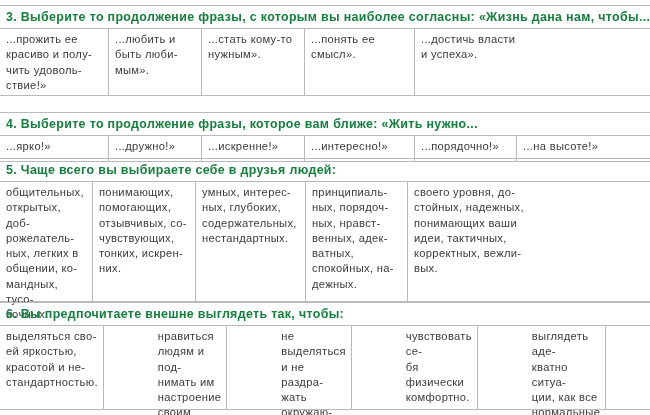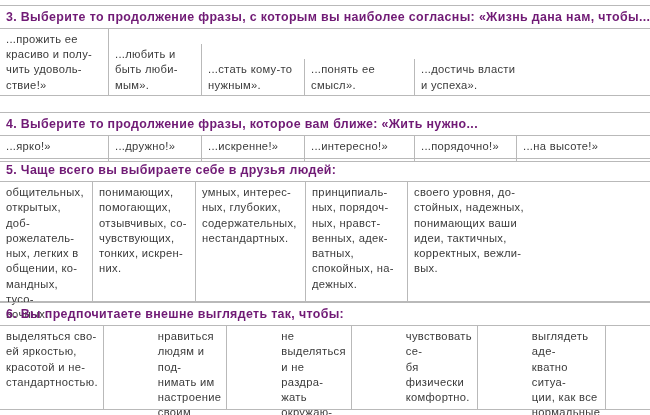--- a/index.html
+++ b/index.html
@@ -6,40 +6,40 @@
     html, body {
       width: 650px; height: 415px; background: #ffffff; overflow: hidden;
       font-family: "Liberation Sans", "DejaVu Sans", sans-serif;
       color: #2a2a2a;
     }
     .page { position: absolute; left: 0; top: 0; width: 650px; height: 415px; }
     .qblock { position: absolute; left: 0; width: 650px; }
     .qhead {
       height: 24px; border-top: 1px solid #b9b9b9; border-bottom: 1px solid #b9b9b9;
       padding: 4px 0 0 6px; font-weight: bold; font-size: 12.4px; letter-spacing: 0.35px;
-      color: #701a75; white-space: nowrap;
+      color: #15803d; white-space: nowrap;
     }
     .qrow { display: flex; border-bottom: 1px solid #b9b9b9; }
     .cell {
       border-right: 1px solid #b9b9b9; padding: 3px 5px 2px 6px;
       font-size: 11.2px; line-height: 15.3px; letter-spacing: 0.3px; color: #3a3a3a;
       white-space: pre-line;
     }
     .cell:last-child { border-right: none; }
     .c0 { width: 109px; } .c1 { width: 93px; } .c2 { width: 103px; }
     .c3 { width: 110px; } .c4 { width: 102px; } .c5 { width: 133px; }
   </style>
 </head>
 <body>
 
 <div class="page">
 
   <div class="qblock" style="top:5px;">
     <div class="qhead">3. Выберите то продолжение фразы, с которым вы наиболее согласны: «Жизнь дана нам, чтобы...</div>
-    <div class="qrow" style="height:67px;align-items:flex-end;">
+    <div class="qrow" style="height:67px;">
       <div class="cell c0">...прожить ее
 красиво и полу-
 чить удоволь-
 ствие!»</div>
       <div class="cell c1">...любить и
 быть люби-
 мым».</div>
       <div class="cell c2">...стать кому-то
 нужным».</div>
       <div class="cell c3">...понять ее

